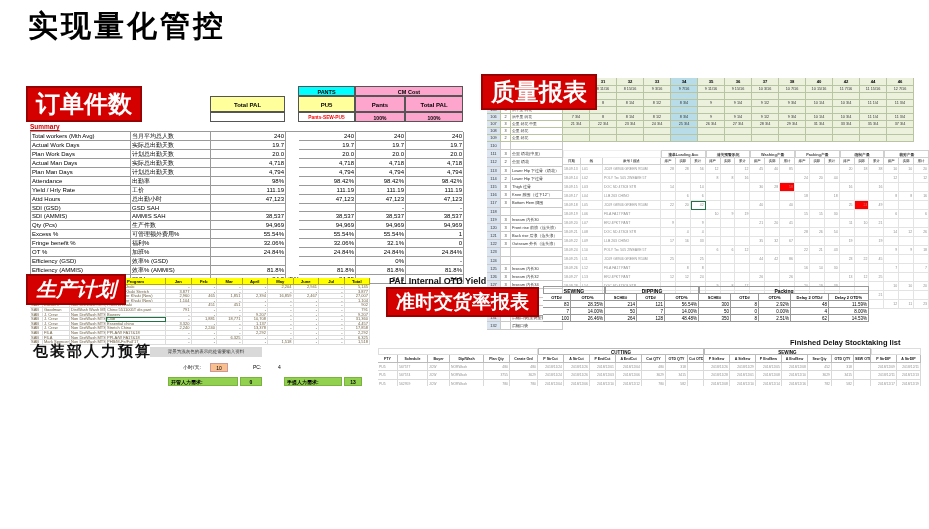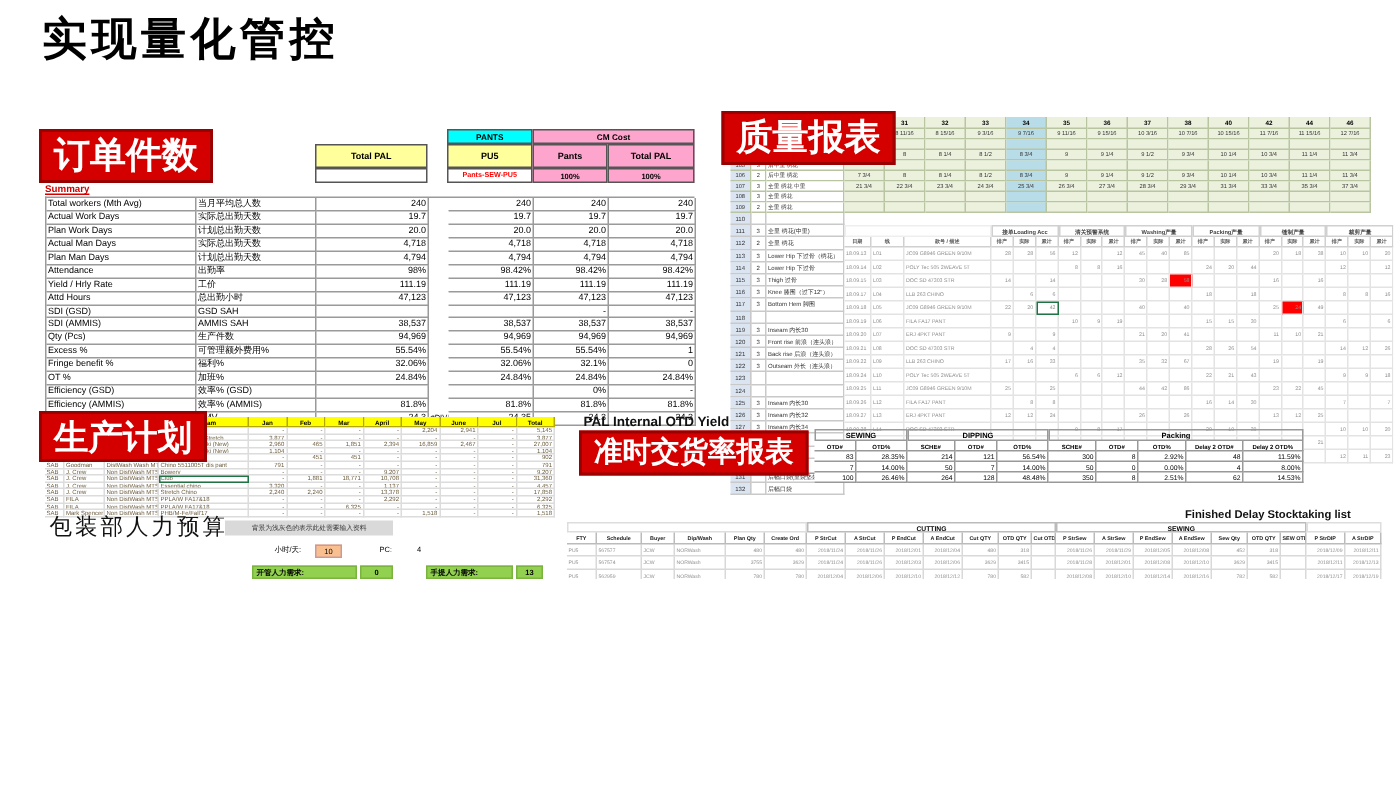--- a/index.html
+++ b/index.html
@@ -60,42 +60,42 @@
   .daily-wrap{position:absolute;left:563px;top:150px;}
   .d-groups{display:flex;}
   .dg{box-sizing:border-box;border:1px solid #d0d0d0;height:8px;line-height:8px;font-size:3.8px;font-weight:bold;
       text-align:center;color:#444;overflow:hidden;white-space:nowrap;}
   .d-sub,.d-body{grid-template-columns:18px 22px 58px repeat(18,14.9px);}
   .d-sub .c{font-size:3.4px;height:7px;line-height:7px;text-align:center;color:#555;font-weight:bold;border-color:#d0d0d0;}
   .d-body .c{font-size:3.5px;height:9px;line-height:9px;color:#8f8f8f;border-color:#e3e3e3;text-align:right;}
   .d-body .c:nth-child(21n+1),.d-body .c:nth-child(21n+2),.d-body .c:nth-child(21n+3){text-align:left;}
 
   
-  .lbl-plan{left:26px;top:274px;font-size:23px;}
+  .lbl-plan{left:26px;top:274px;font-size:20px;font-style:italic;}
   .p-h,.p-body{position:absolute;left:30px;grid-template-columns:13px 27px 36px 60px repeat(8,25.5px);}
   .p-h{top:278px;}
   .p-h .c{background:#ffff00;font-weight:bold;font-size:4.2px;height:7px;line-height:7px;text-align:center;border-color:#b3a800;color:#000;}
   .p-body{top:285px;}
   .p-body .c{font-size:4px;height:4.6px;line-height:4.6px;color:#6b5b3d;border-color:#dcdcdc;text-align:right;}
   .p-body .c:nth-child(12n+1),.p-body .c:nth-child(12n+2),.p-body .c:nth-child(12n+3),.p-body .c:nth-child(12n+4){text-align:left;}
 
   
   .otd-title{position:absolute;left:389px;top:276px;font-size:9px;font-weight:bold;color:#111;white-space:nowrap;}
   .lbl-otd{left:386px;top:287px;font-size:19px;}
   .o-total{position:absolute;left:427px;top:309px;grid-template-columns:30px 38px 38px 34px 34px;}
   .o-total .c{font-size:4.5px;height:7px;line-height:7px;border-color:#999;text-align:right;}
   .otd-wrap{position:absolute;left:543px;top:286px;}
   .o-groups{display:flex;}
   .og{box-sizing:border-box;border:1px solid #999;height:8px;line-height:8px;font-size:5px;font-weight:bold;text-align:center;overflow:hidden;}
   .o-sub,.o-body{grid-template-columns:28px 34px 32px 28px 34px 32px 28px 32px 38px 40px;}
   .o-sub .c{font-size:4px;font-weight:bold;height:7px;line-height:7px;text-align:center;border-color:#999;}
   .o-body .c{font-size:4.5px;height:7px;line-height:7px;border-color:#999;text-align:right;}
 
   
-  .pkg-title{position:absolute;left:33px;top:342px;font-size:15px;font-weight:normal;letter-spacing:2px;color:#111;}
+  .pkg-title{position:absolute;left:33px;top:342px;font-size:15px;font-weight:bold;letter-spacing:2px;color:#111;}
   .pkg-note{position:absolute;left:150px;top:347px;width:112px;background:#d9d9d9;font-size:4.5px;
             line-height:10px;height:10px;text-align:center;color:#333;overflow:hidden;white-space:nowrap;}
   .fld{position:absolute;font-size:5px;line-height:9px;height:9px;box-sizing:border-box;overflow:hidden;white-space:nowrap;}
   .fld.orange{background:#fabf8f;border:1px solid #c99;text-align:center;}
   .fld.green{background:#92d050;border:1px solid #7ab33e;text-align:center;font-weight:bold;}
   .lbl-budget{left:26px;top:368px;font-size:24px;}
   .b-h,.b-body{position:absolute;left:30px;grid-template-columns:10px 34px 30px 20px 22px 24px 20px 40px 20px 22px 20px 40px 20px 26px;}
   .b-h{top:390px;}
   .b-h .c{background:#8db4e2;font-size:4px;font-weight:bold;height:16px;line-height:4.8px;white-space:pre-line;
           text-align:center;border-color:#7a9cc6;padding-top:1px;}

